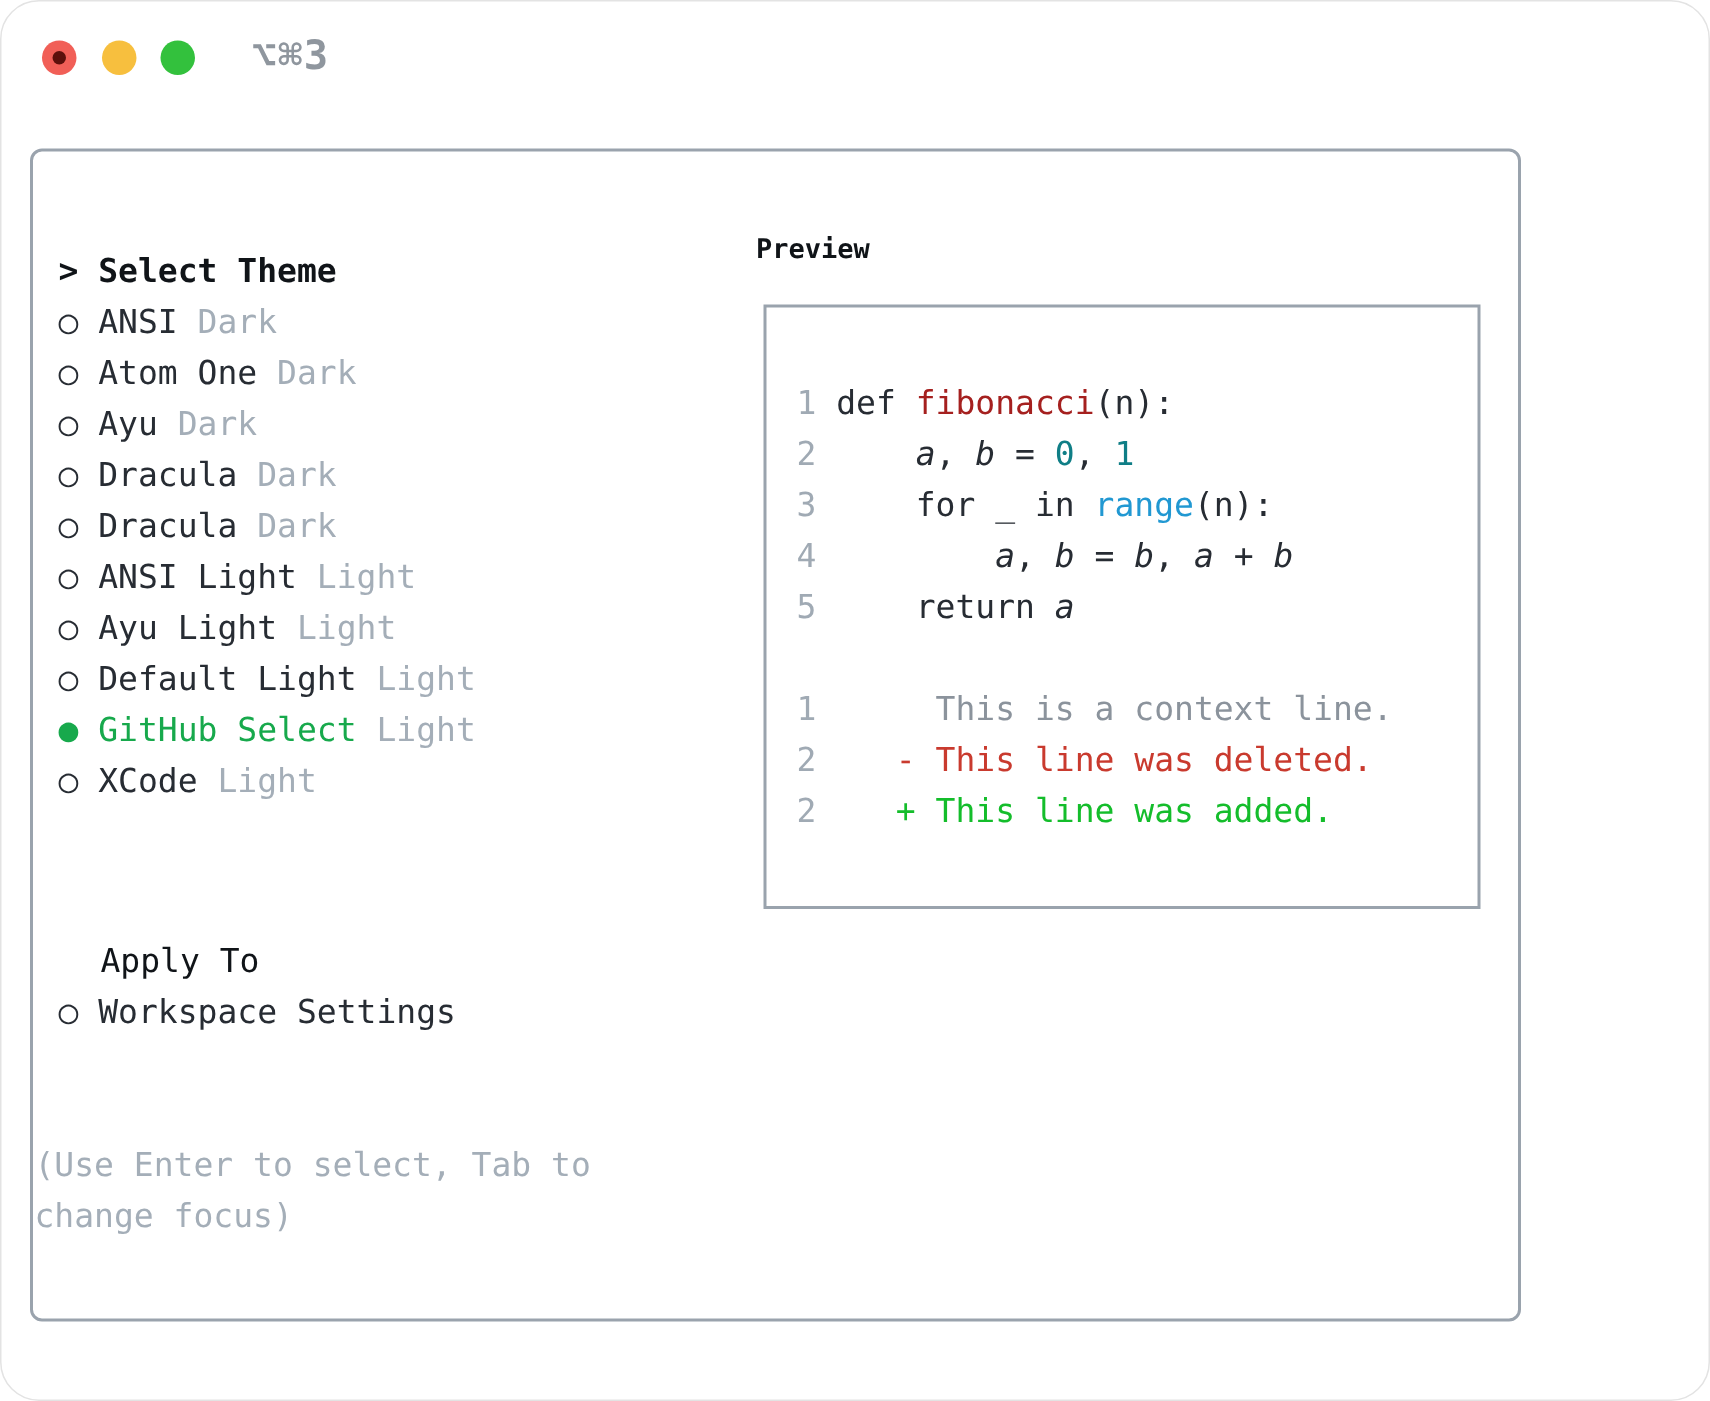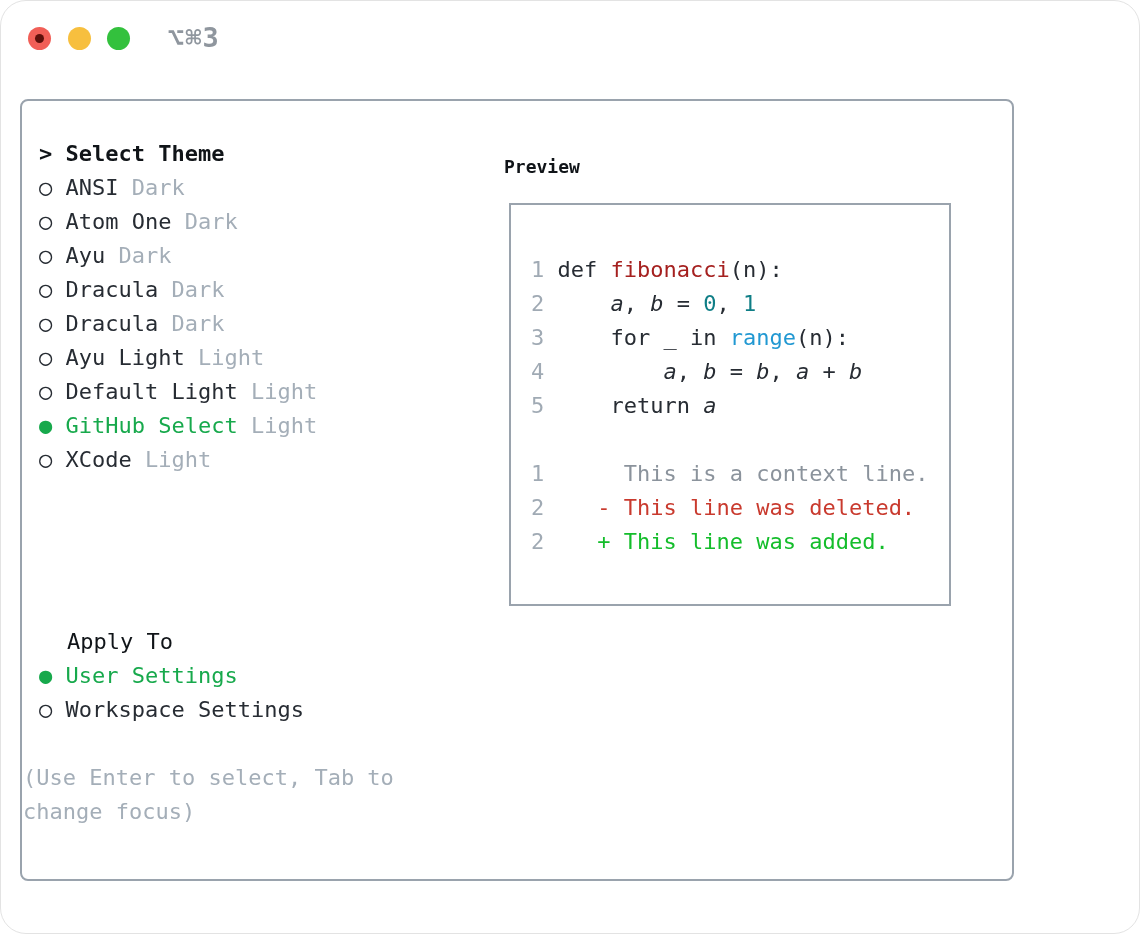--- a/index.html
+++ b/index.html
@@ -13,33 +13,33 @@
                     border-radius:50%;background:var(--traffic_red_dot);}
   .light-yellow{left:67px;background:var(--traffic_yellow);}
   .light-green{left:106px;background:var(--traffic_green);}
   .shortcut{position:absolute;left:167px;top:21px;font-size:27px;font-weight:bold;
             color:var(--shortcut_gray);letter-spacing:1px;}
   
   .panel{position:absolute;left:19px;top:98px;width:994px;height:782px;box-sizing:border-box;
          border:2px solid var(--border_gray);border-radius:8px;background:#ffffff;}
   
   .row{white-space:pre;height:34px;line-height:34px;font-size:22px;color:var(--text_dark);}
-  .col-left{position:absolute;left:38px;top:136px;}
+  .col-left{position:absolute;left:38px;top:164px;}
   .apply-block{position:absolute;left:38px;top:624px;}
   .hint-block{position:absolute;left:22px;top:760px;}
   .title-row{font-weight:bold;color:var(--title_black);}
   .subtitle-row{color:var(--title_black);padding-left:28px;}
   .bullet{color:var(--text_dark);}
   .sel{color:var(--green_sel);}
   .tag{color:var(--gray_light);}
   .hint{color:var(--gray_light);}
   
   .preview-title{position:absolute;left:503px;top:149px;height:34px;line-height:34px;
                  font-size:18px;font-weight:bold;color:var(--title_black);white-space:pre;}
-  .preview-box{position:absolute;left:508px;top:202px;width:442px;height:403px;box-sizing:border-box;
+  .preview-box{position:absolute;left:508px;top:202px;width:478px;height:403px;box-sizing:border-box;
                border:2px solid var(--border_gray);background:#ffffff;}
   .preview-code{position:absolute;left:20px;top:48px;}
   .tk-num{color:var(--num_gray);}
   .tk-code{color:var(--text_dark);}
   .tk-fn{color:var(--fn_red);}
   .tk-call{color:var(--call_blue);}
   .tk-numlit{color:var(--teal_num);}
   .tk-var{color:var(--text_dark);font-style:italic;}
   .tk-ctx{color:var(--ctx_gray);margin-top:40px;}
   .tk-del{color:var(--del_red);}
@@ -58,30 +58,30 @@
   <div class="panel"></div>
 
   <div class="col-left">
     <div class="row title-row"><span>&gt; </span><span>Select Theme</span></div>
 
   <div class="row"><span class="bullet">○</span><span> </span><span>ANSI</span><span> </span><span class="tag">Dark</span></div>
       <div class="row"><span class="bullet">○</span><span> </span><span>Atom One</span><span> </span><span class="tag">Dark</span></div>
       <div class="row"><span class="bullet">○</span><span> </span><span>Ayu</span><span> </span><span class="tag">Dark</span></div>
       <div class="row"><span class="bullet">○</span><span> </span><span>Dracula</span><span> </span><span class="tag">Dark</span></div>
       <div class="row"><span class="bullet">○</span><span> </span><span>Dracula</span><span> </span><span class="tag">Dark</span></div>
+      <div class="row"><span class="bullet">○</span><span> </span><span>ANSI Light</span><span> </span><span class="tag">Light</span></div>
       <div class="row"><span class="bullet">○</span><span> </span><span>Ayu Light</span><span> </span><span class="tag">Light</span></div>
       <div class="row"><span class="bullet">○</span><span> </span><span>Default Light</span><span> </span><span class="tag">Light</span></div>
       <div class="row"><span class="bullet sel">●</span><span> </span><span class="sel">GitHub Select</span><span> </span><span class="tag">Light</span></div>
       <div class="row"><span class="bullet">○</span><span> </span><span>XCode</span><span> </span><span class="tag">Light</span></div>
     </div>
 
   <div class="apply-block">
     <div class="row subtitle-row">Apply To</div>
 
-  <div class="row"><span class="bullet sel">●</span><span> </span><span class="sel">User Settings</span></div>
       <div class="row"><span class="bullet">○</span><span> </span><span>Workspace Settings</span></div>
     </div>
 
   <div class="hint-block">
 
   <div class="row hint">(Use Enter to select, Tab to</div>
       <div class="row hint">change focus)</div>
     </div>
 
   <div class="preview-title">Preview</div>

